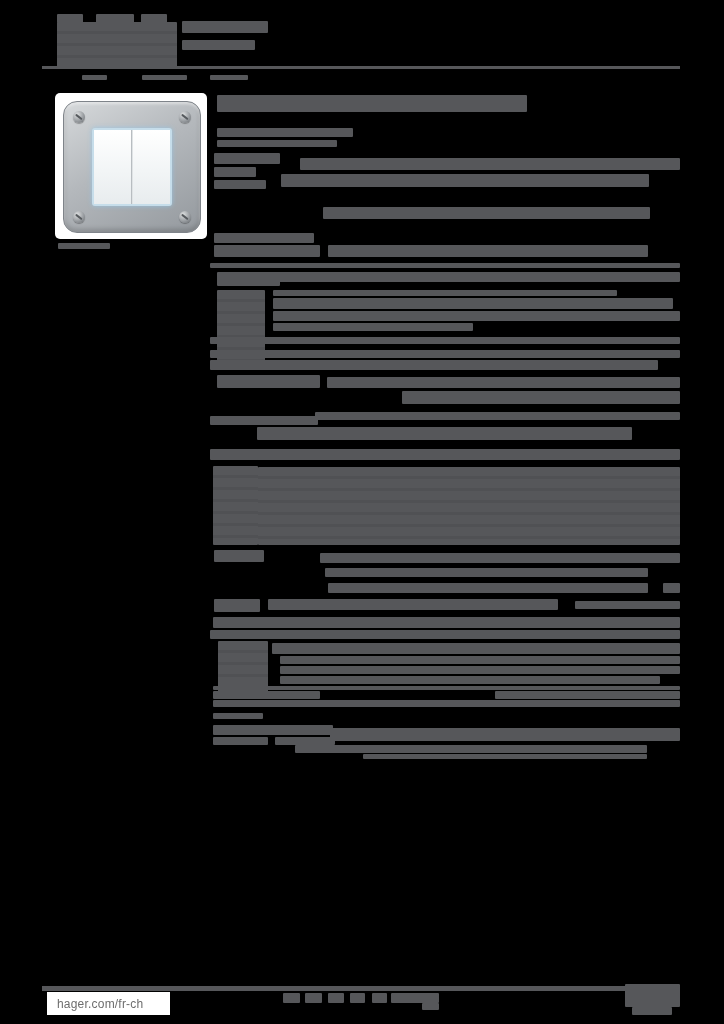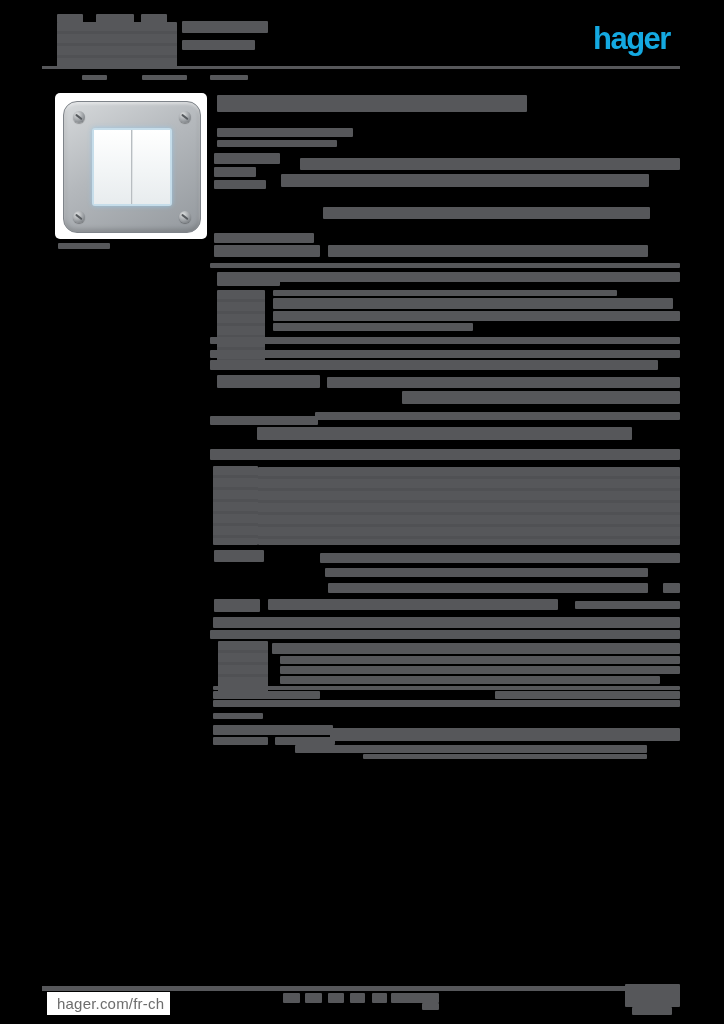--- a/index.html
+++ b/index.html
@@ -32,21 +32,21 @@
   .rocker{position:absolute;left:50%;top:50%;transform:translate(-50%,-50%);
           width:76px;height:74px;background:#f3f6f7;border:2px solid #c6ddea;border-radius:3px;
           box-shadow:0 0 5px rgba(150,195,225,.9), inset 0 0 2px #dce8ef;display:flex;}
   .rkey{flex:1;background:linear-gradient(180deg,#ffffff 0%,#f2f5f6 55%,#e8ecee 100%);}
   .rkey.left{border-right:1px solid #b8bdc1;}
   .rkey.right{border-left:1px solid #dfe3e5;}
 
   
   .sitebox{position:absolute;left:47px;top:992px;width:123px;height:23px;background:#fff;
            display:flex;align-items:center;padding-left:10px;box-sizing:border-box;}
-  .sitebox span{font-size:15px;color:#6d6d6d;letter-spacing:.2px;}
+  .sitebox span{font-size:12px;color:#6d6d6d;letter-spacing:.2px;}
 </style>
 </head>
 <body>
 
 <div class="stage">
 
   <div id="redacted-layer">
       <div class="bar" style="left: 57px; top: 14px; width: 26px; height: 9px;"></div>
       <div class="bar" style="left: 96px; top: 14px; width: 38px; height: 9px;"></div>
       <div class="bar" style="left: 141px; top: 14px; width: 26px; height: 9px;"></div>
@@ -122,21 +122,20 @@
       <div class="bar" style="left: 350px; top: 993px; width: 15px; height: 10px;"></div>
       <div class="bar" style="left: 372px; top: 993px; width: 15px; height: 10px;"></div>
       <div class="bar" style="left: 391px; top: 993px; width: 48px; height: 10px;"></div>
       <div class="bar" style="left: 422px; top: 1003px; width: 17px; height: 7px;"></div>
       <div class="bar" style="left: 625px; top: 984px; width: 55px; height: 23px;"></div>
       <div class="bar" style="left: 632px; top: 1007px; width: 40px; height: 8px;"></div>
       <div class="bar rule" style="left: 42px; top: 66px; width: 638px; height: 3px;"></div>
       <div class="bar rule" style="left: 42px; top: 986px; width: 583px; height: 5px;"></div>
     </div>
 
-  <div class="logo">hager</div>
 
   <div class="product" title="grey surface-mount double rocker switch with four corner screws">
     <div class="plate">
       <div class="screw tl"></div>
       <div class="screw tr"></div>
       <div class="screw bl"></div>
       <div class="screw br"></div>
       <div class="rocker">
         <div class="rkey left"></div>
         <div class="rkey right"></div>

